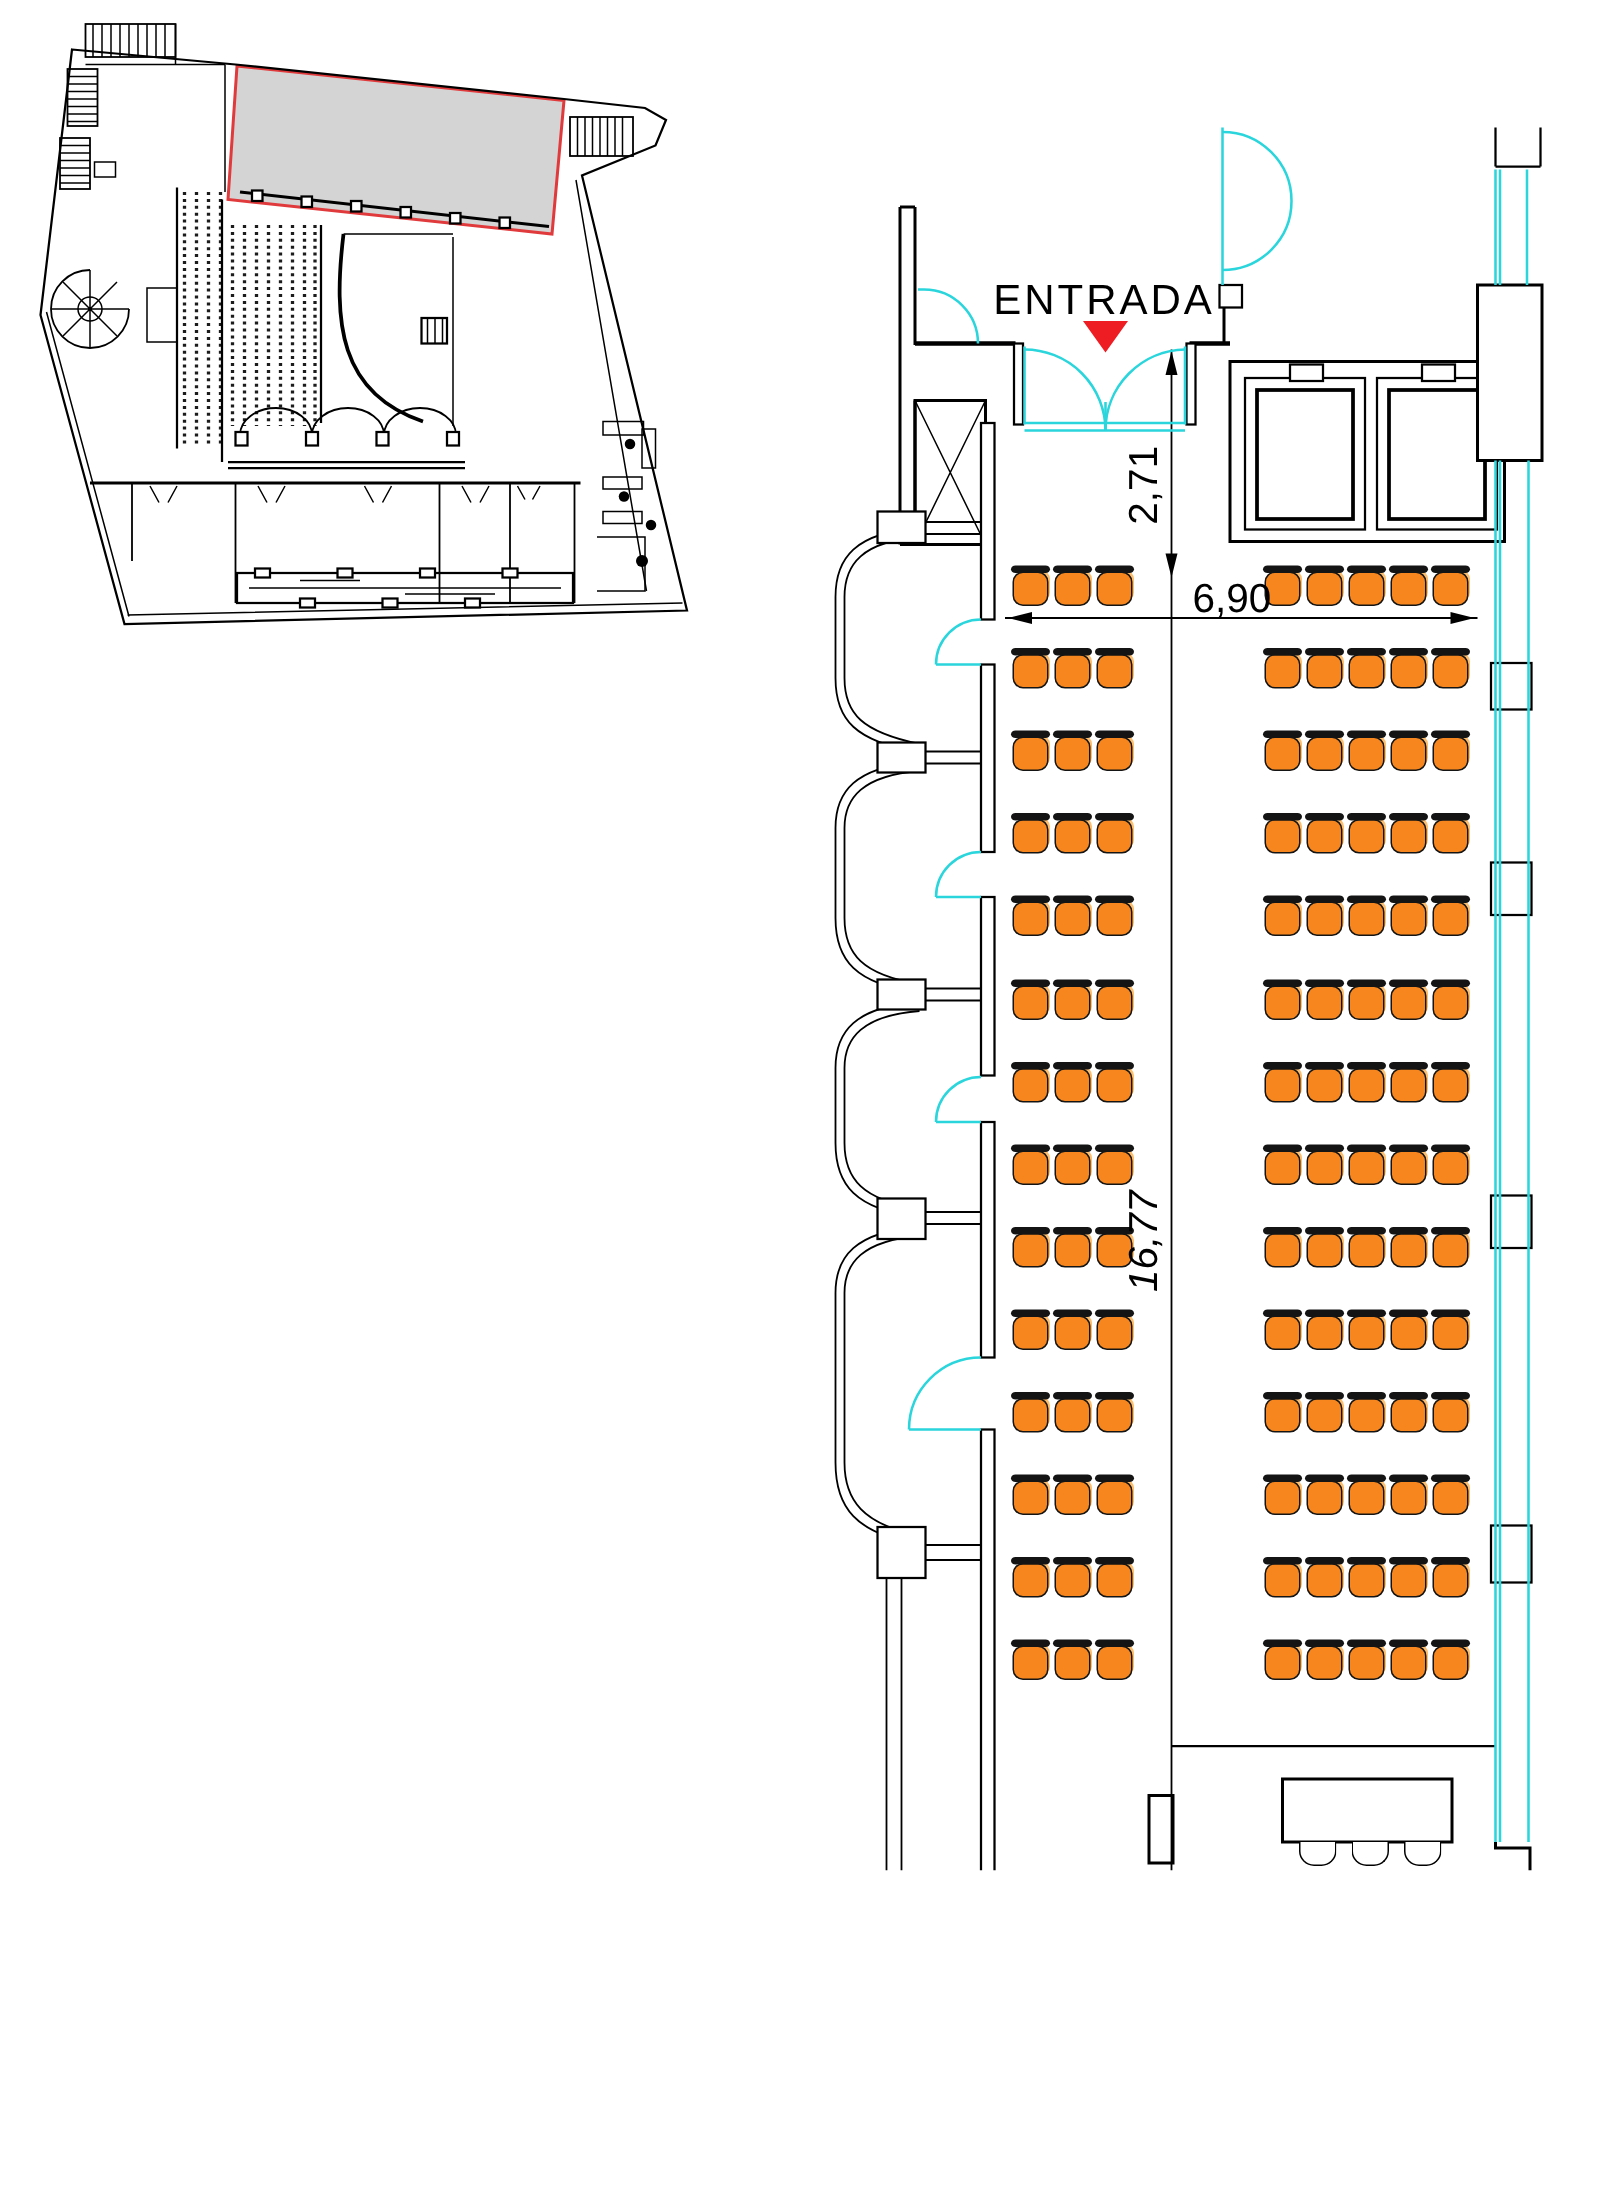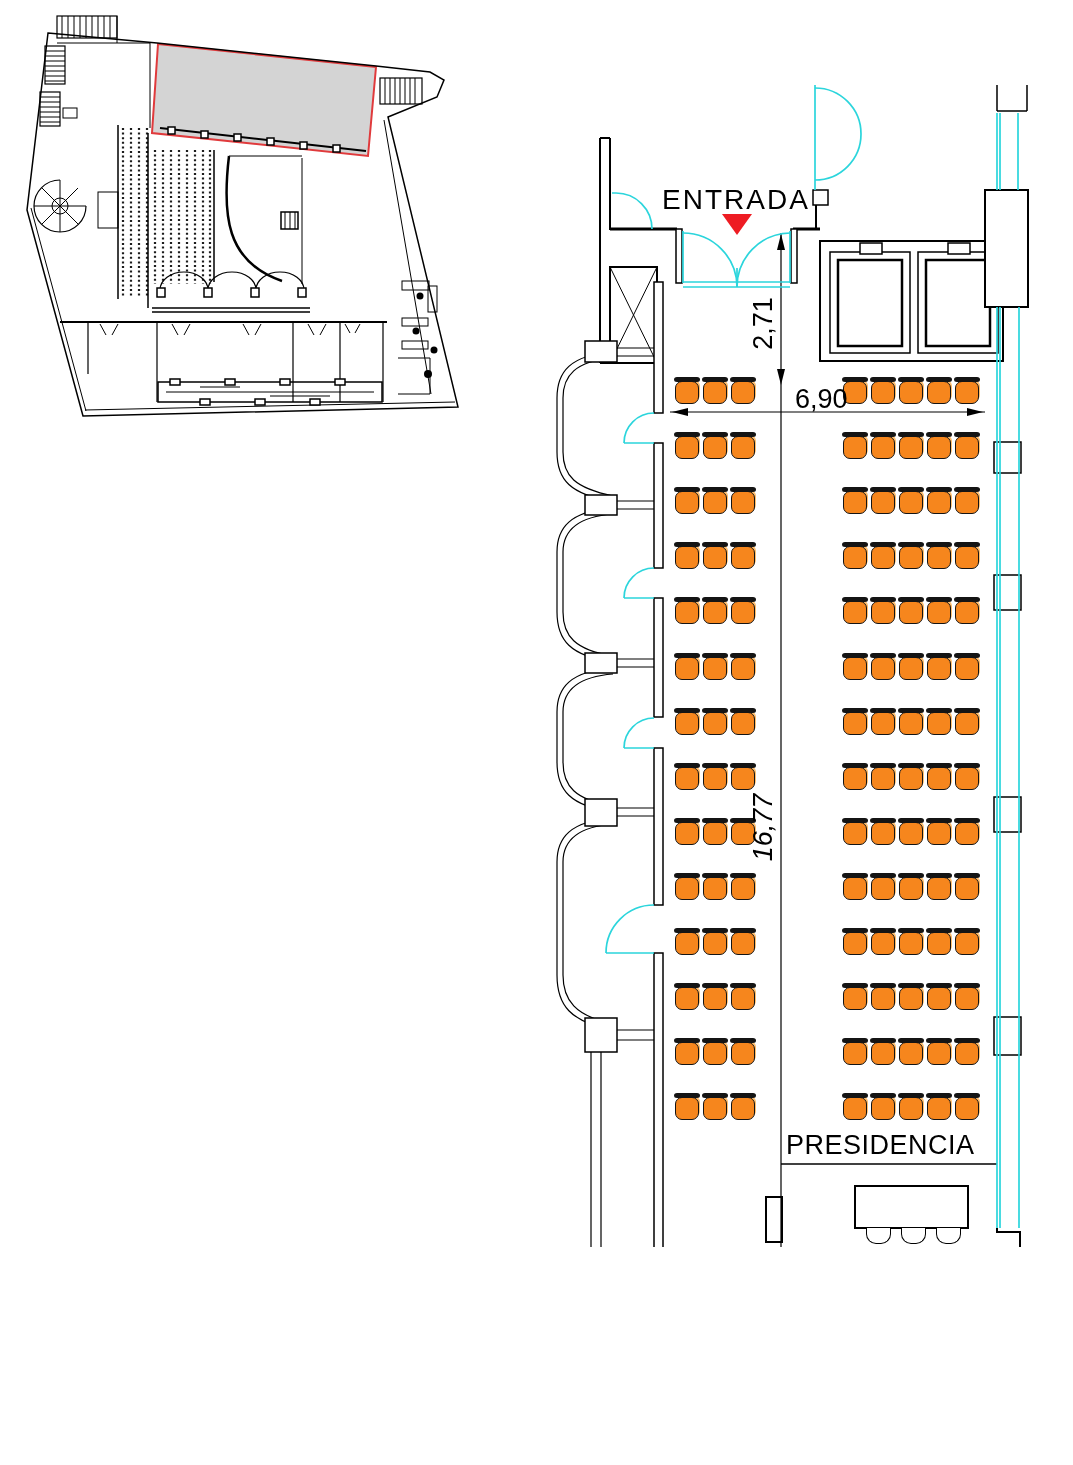--- a/index.html
+++ b/index.html
@@ -350,14 +350,13 @@
       <div class="head-chair" style="left: 866px; top: 1228px;"></div>
       <div class="head-chair" style="left: 901px; top: 1228px;"></div>
       <div class="head-chair" style="left: 936px; top: 1228px;"></div>
     </div>
 
   <div class="lbl lbl-entrada">ENTRADA</div>
   <div class="tri"></div>
   <div class="lbl lbl-d">2,71</div>
   <div class="lbl lbl-w">6,90</div>
   <div class="lbl lbl-l">16,77</div>
-  <div class="lbl lbl-presidencia">PRESIDENCIA</div>
 </div>
 
 </body></html>

